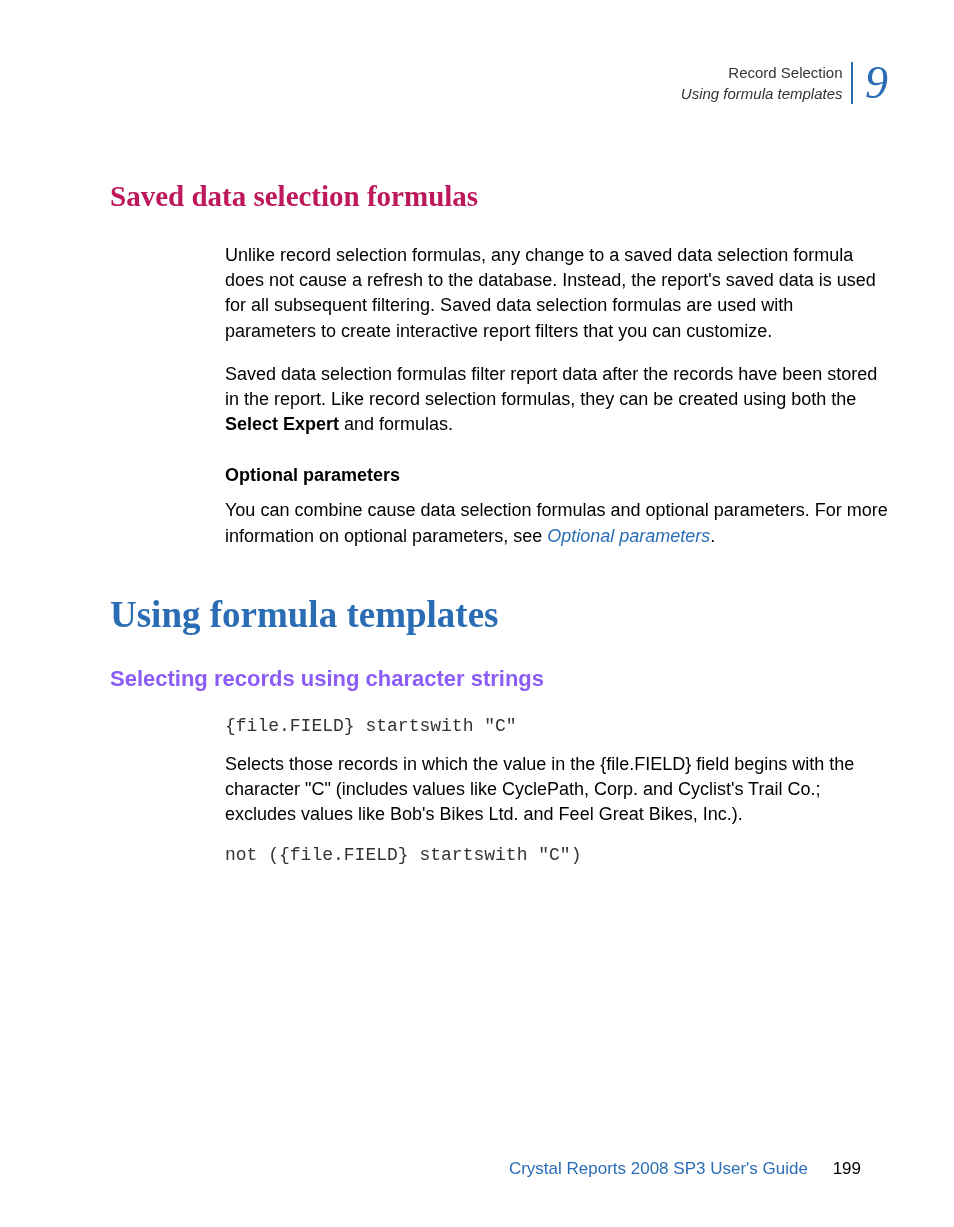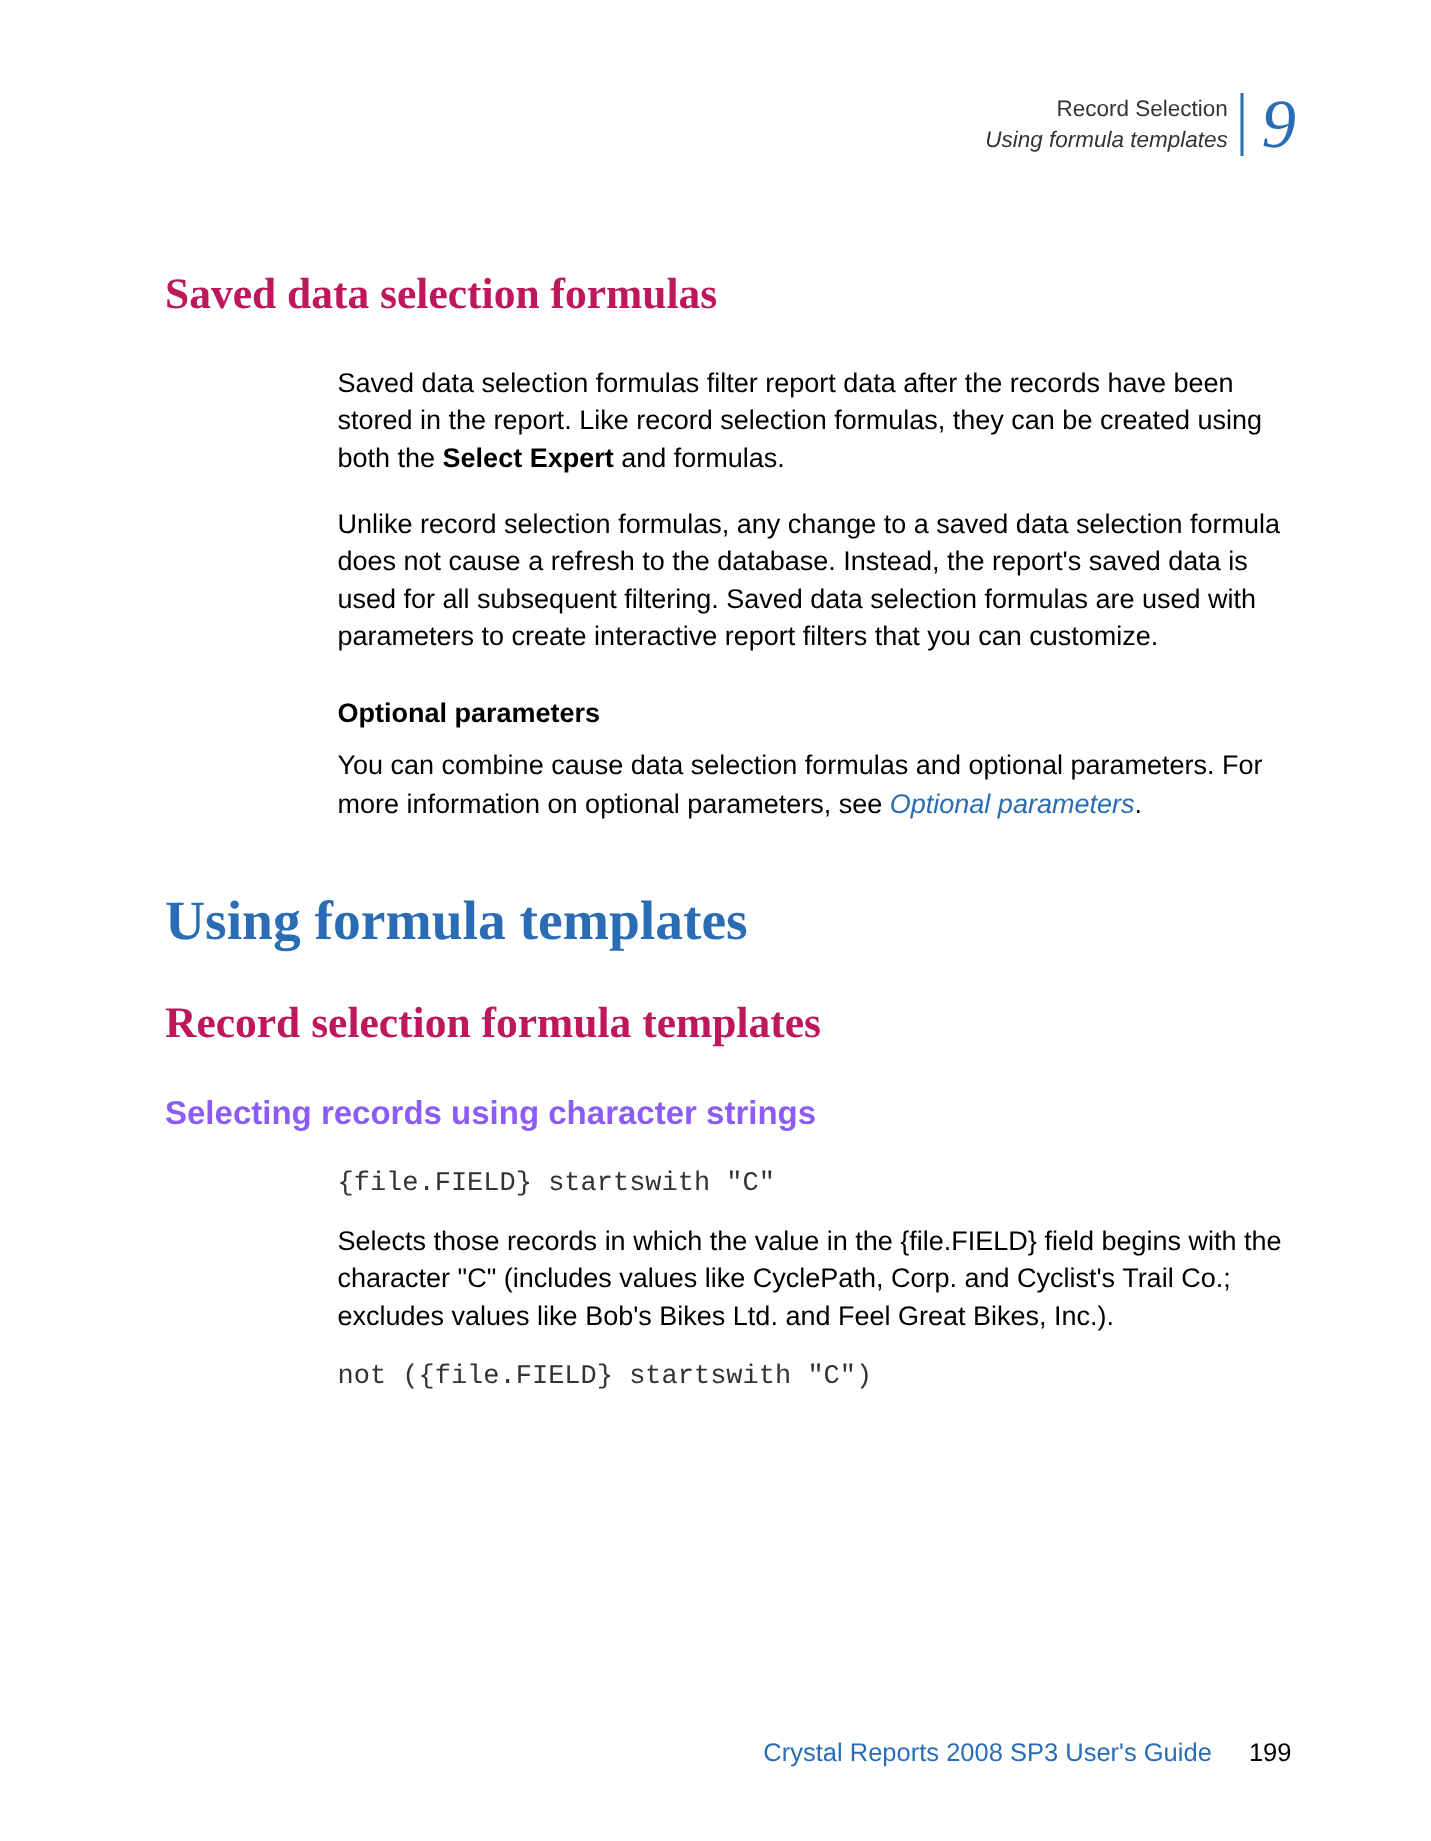--- a/index.html
+++ b/index.html
@@ -4,21 +4,21 @@
 <style>
   * { box-sizing: border-box; margin: 0; padding: 0; }
   body {
     width: 954px;
     height: 1227px;
     background: #ffffff;
     font-family: Arial, Helvetica, sans-serif;
     position: relative;
   }
   .page {
-    padding: 60px 90px 40px 110px;
+    padding: 60px 66px 40px 110px;
   }
   .header {
     text-align: right;
     margin-bottom: 70px;
     position: relative;
     height: 50px;
   }
   .header-text {
     display: inline-block;
     vertical-align: middle;
@@ -116,34 +116,33 @@
     <span class="header-text">
       <span>Record Selection</span><br>
       <span class="line2">Using formula templates</span>
     </span>
     <span class="chapter-num">9</span>
   </div>
 
   <div class="h2-blue">Saved data selection formulas</div>
 
   <div class="indent">
+    <p class="body-p">Unlike record selection formulas, any change to a saved data selection formula does not cause a refresh to the database. Instead, the report's saved data is used for all subsequent filtering. Saved data selection formulas are used with parameters to create interactive report filters that you can customize.</p>
     <p class="body-p">
       <span>Saved data selection formulas filter report data after the records have been stored in the report. Like record selection formulas, they can be created using both the </span><span class="bold">Select Expert</span><span> and formulas.</span>
     </p>
-    <p class="body-p">Unlike record selection formulas, any change to a saved data selection formula does not cause a refresh to the database. Instead, the report's saved data is used for all subsequent filtering. Saved data selection formulas are used with parameters to create interactive report filters that you can customize.</p>
 
     <div class="subhead">Optional parameters</div>
     <p class="body-p">
       <span>You can combine cause data selection formulas and optional parameters. For more information on optional parameters, see </span><span class="link">Optional parameters</span><span>.</span>
     </p>
   </div>
 
   <div class="h1-blue">Using formula templates</div>
 
-  <div class="h2-blue">Record selection formula templates</div>
 
 
   <div class="h3-blue">Selecting records using character strings</div>
 
   <div class="indent">
     <div class="code">{file.FIELD} startswith "C"</div>
     <p class="body-p">Selects those records in which the value in the {file.FIELD} field begins with the character "C" (includes values like CyclePath, Corp. and Cyclist's Trail Co.; excludes values like Bob's Bikes Ltd. and Feel Great Bikes, Inc.).</p>
     <div class="code">not ({file.FIELD} startswith "C")</div>
   </div>
 

